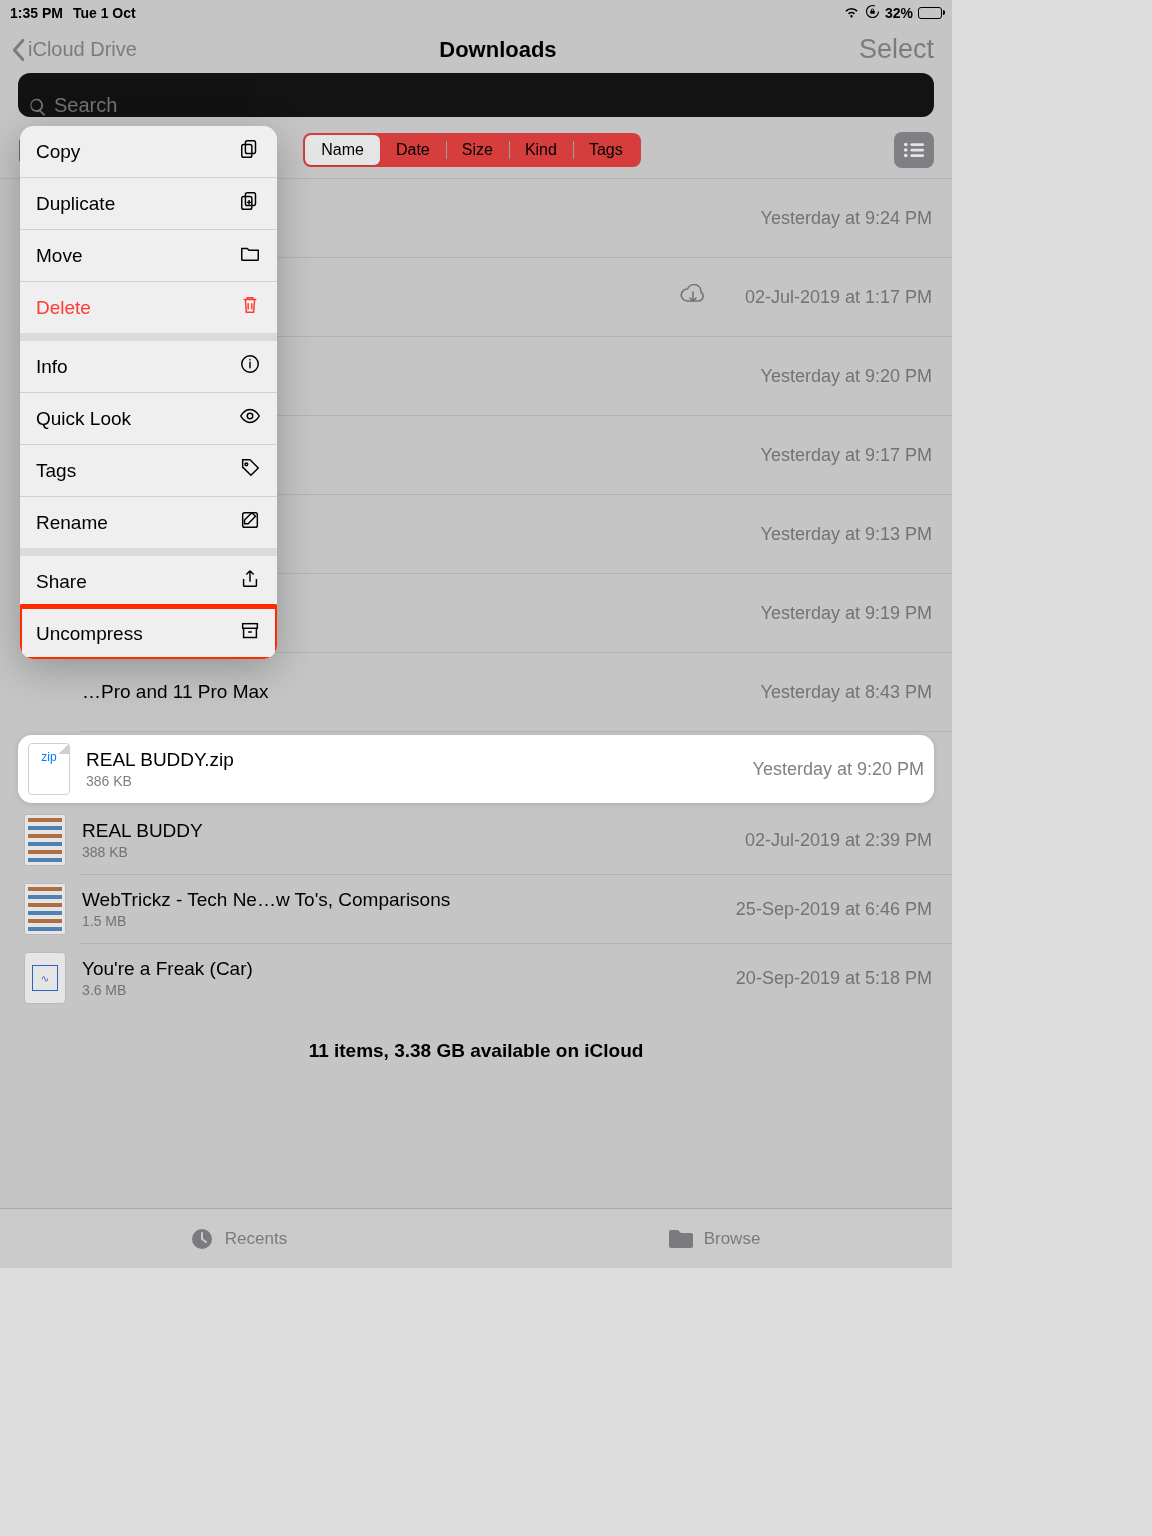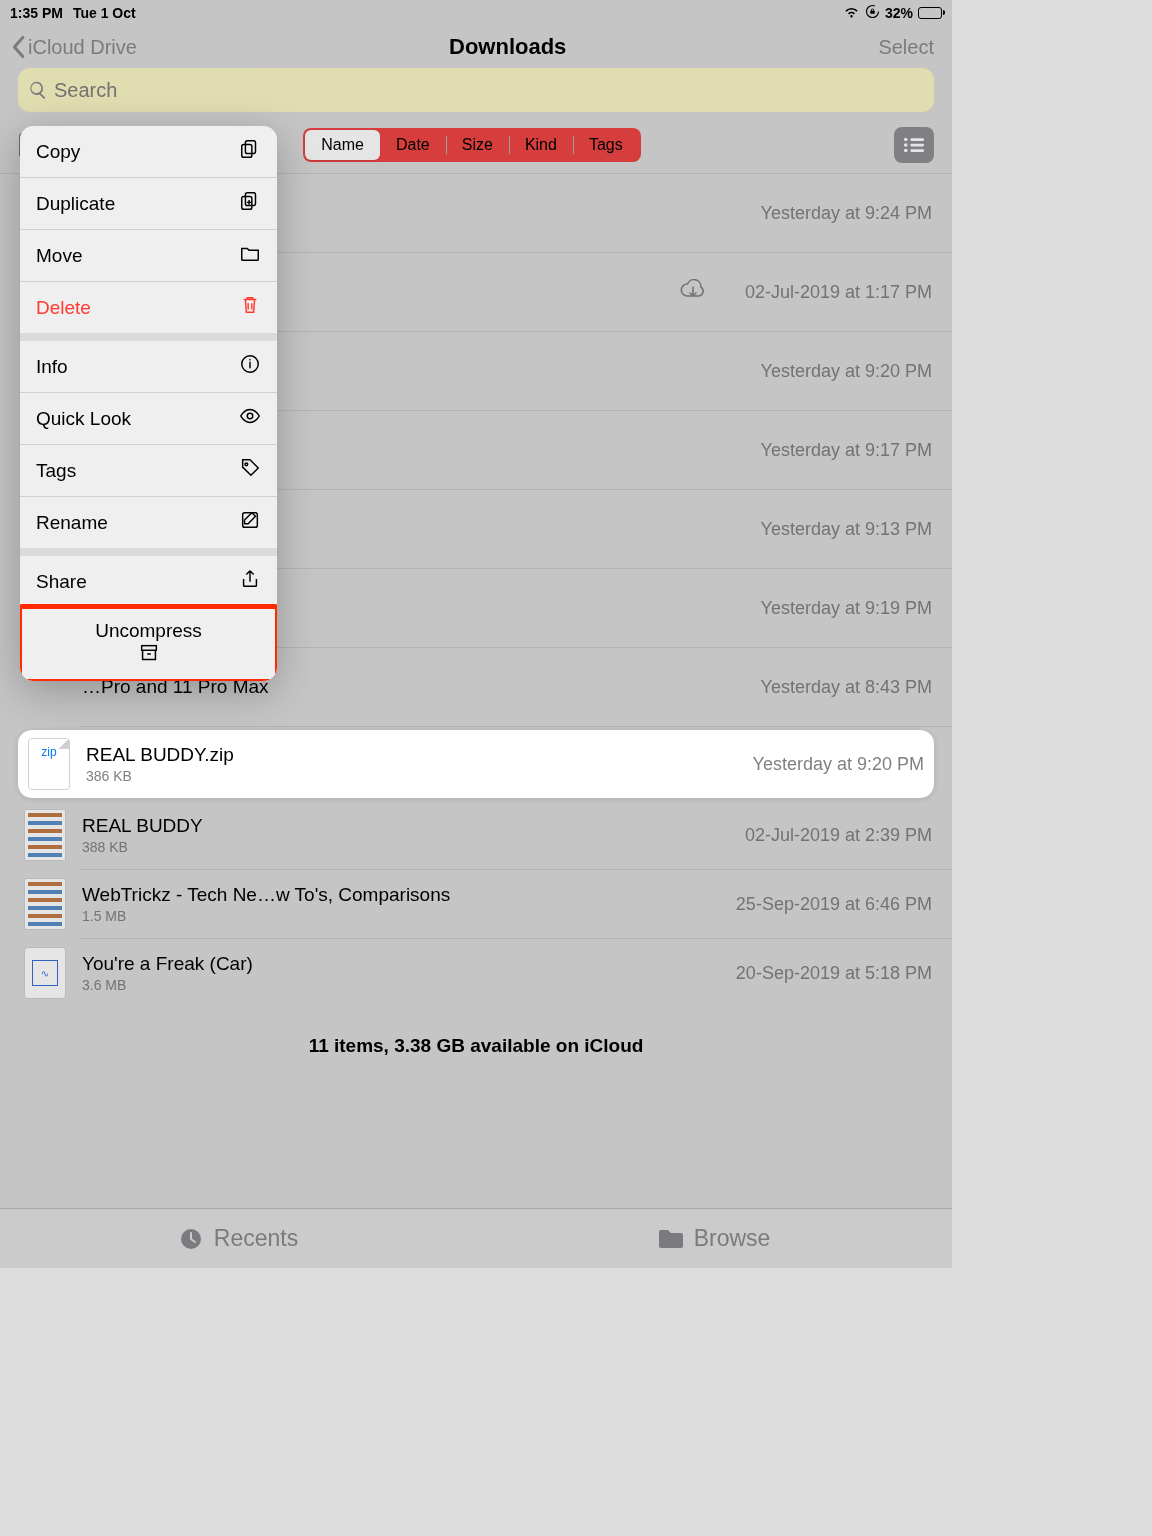--- a/index.html
+++ b/index.html
@@ -13,25 +13,25 @@
   .battery-icon { width:24px; height:12px; border:1.4px solid #000; border-radius:3px; position:relative; }
   .battery-icon::after { content:""; position:absolute; right:-4px; top:2px; width:2px; height:5px; background:#000; border-radius:0 2px 2px 0;}
   .battery-fill { background:#000; width:35%; height:100%; border-radius:1px 0 0 1px;}
   .wifi { font-size:15px; }
 
   
   .nav { display:flex; align-items:center; justify-content:space-between; padding: 10px 18px 8px 10px; gap: 25px; }
   .nav-back { display:flex; align-items:center; color:#8a8a8e; font-size:20px; font-weight:400;}
   .nav-back svg { width:16px; height:24px; margin-right:2px; }
   .nav-title { font-size:22px; font-weight:700; }
-  .nav-select { color:#8a8a8e; font-size:20px; }
+  .nav-select { color:#8a8a8e; font-size:27px; }
 
   
   .search-wrap { padding: 0 18px 10px 18px;}
-  .search { background:#fef9c3; border-radius:12px; height:44px; display:flex; align-items:center; padding:0 10px; opacity:0.9;}
+  .search { background:#000000; border-radius:12px; height:44px; display:flex; align-items:flex-end; padding:0 10px; opacity:0.9;}
   .search svg { width:20px; height:20px; fill:#7d7d82; margin-right:6px;}
   .search input { border:none; background:transparent; font-size:20px; color:#7d7d82; outline:none; flex:1;}
 
   
   .sort-row { display:flex; align-items:center; padding: 5px 18px 10px 18px; border-bottom:1px solid #C9C9CB;}
   .folder-add { width:32px; height:26px; }
   .segmented { margin:0 auto; display:flex; background:#ef4444; border-radius:8px; padding:2px;}
   .seg { font-size:16px; padding:6px 16px; color:#000; position:relative;}
   .seg.active { background:#fff; border-radius:6px; font-weight:500; box-shadow:0 1px 2px rgba(0,0,0,0.1);}
   .seg+.seg::before{content:"";position:absolute;left:0;top:20%;height:60%;width:1px;background:#b0b0b4;}
@@ -58,32 +58,32 @@
   .cloud { margin: 0 26px 0 10px; color:#808085;}
   .row.nosize { min-height:78px; }
   .row.nosize .file-date{ font-size:18px;}
 
   .row.selected { background:#fff; border-radius:14px; margin:3px 18px; padding:8px 10px 8px 10px; box-shadow:0 1px 6px rgba(0,0,0,0.12); position:relative; z-index:20;}
   .row.selected .thumb{margin-left:0;}
 
   
   .footer-count { text-align:center; font-size:19px; font-weight:600; padding: 28px 0 22px 0;}
   .tab-bar { position:absolute; bottom:0; left:0; right:0; height:60px; border-top:0.5px solid #BDBDC0; display:flex; background:#E2E2E4;}
-  .tab { flex:1; display:flex; align-items:center; justify-content:center; gap:10px; color:#8A8A8E; font-size:23px;}
+  .tab { flex:1; display:flex; align-items:center; justify-content:center; gap:10px; color:#8A8A8E; font-size:17px;}
   .tab svg{width:26px;height:24px;fill:#8A8A8E;}
 
   
   .context-menu { position:absolute; top:126px; left:20px; width:257px; background:#EBEBEC; border-radius:14px; box-shadow:0 10px 40px rgba(0,0,0,0.25); z-index:30; overflow:hidden;}
   .menu-item{ display:flex; align-items:center; justify-content:space-between; padding:12px 16px; font-size:19px; background:#f0f0f0cc;}
   .menu-item + .menu-item { border-top:0.5px solid #d0d0d4;}
   .menu-gap{ height:8px; background:#DADADC;}
   .menu-item.red{ color:#FF3B30;}
   .menu-item svg{width:22px;height:22px; fill:none; stroke:#000; stroke-width:1.6;}
   .menu-item.red svg{stroke:#FF3B30;}
-  .menu-item.highlight{ outline:5px solid #FF2A00; outline-offset:-2px; border-radius:2px;flex-direction:column;}
+  .menu-item.highlight{ outline:5px solid #FF2A00; outline-offset:-2px; border-radius:2px;}
 
 </style>
 </head>
 <body>
 
 <div class="status-bar">
   <div class="status-left">
     <span>1:35 PM</span>
     <span>Tue 1 Oct</span>
   </div>

